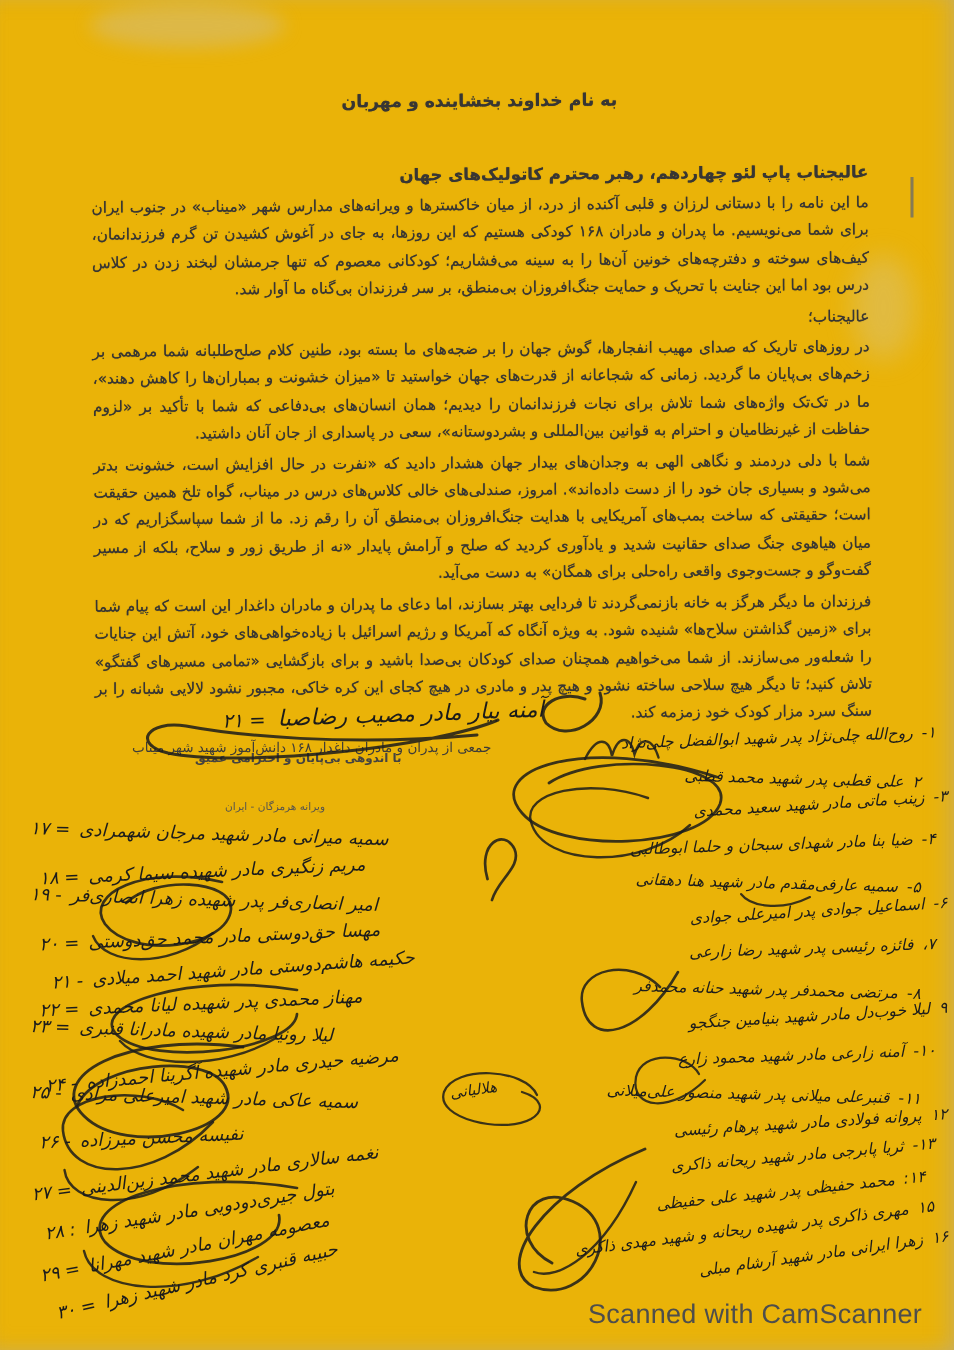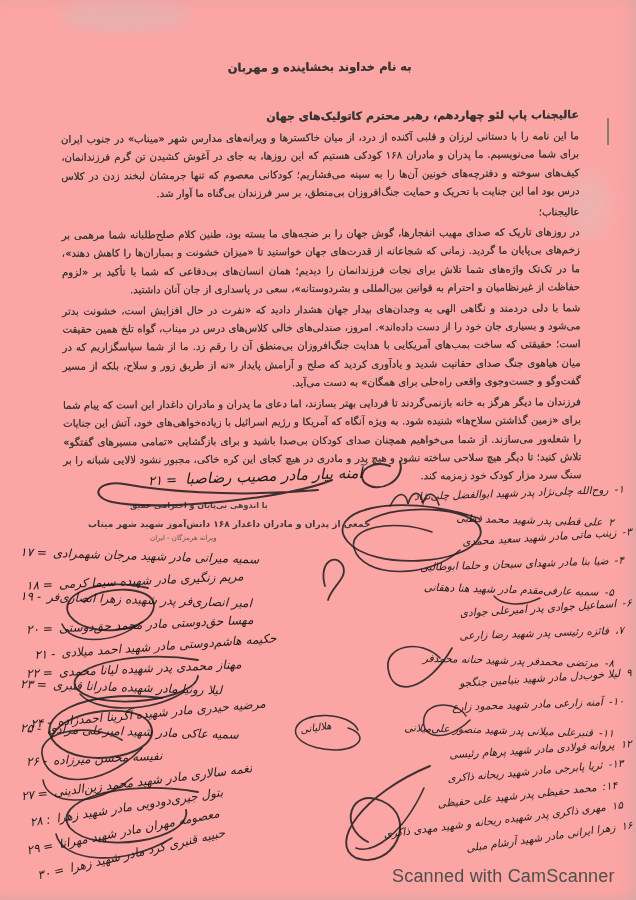--- a/index.html
+++ b/index.html
@@ -1,18 +1,18 @@
 <!DOCTYPE html>
 <html lang="fa"><head>
 <meta charset="utf-8">
 <style>
   html,body{margin:0;padding:0;background:#e8e8e8;}
   .page{
     position:relative;width:636px;height:900px;margin:0 auto;
-    background:#fca5a5;overflow:hidden;
+    background:#eab308;overflow:hidden;
     box-shadow:inset -12px 0 16px -10px rgba(175,172,164,.5),
                inset 0 -10px 14px -10px rgba(175,172,164,.4),
                inset 0 10px 14px -12px rgba(175,172,164,.25);
     font-family:"DejaVu Sans",sans-serif;
   }
   
   .letter{
     position:absolute;top:60px;left:62px;right:56px;
     direction:rtl;color:#383633;
     transform:rotate(-0.4deg);
@@ -24,21 +24,21 @@
   .letter p.vocative{text-align:right;margin:2px 0;}
   
   .hand{font-style:italic;color:#1b1b1b;}
   .note{
     position:absolute;top:466px;left:148px;width:300px;
     display:flex;gap:8px;align-items:baseline;
     font-size:15px;transform:rotate(-2deg);white-space:nowrap;
   }
   .note .num{font-size:13px;}
   .signoff1{position:absolute;top:501px;left:130px;font-size:8px;font-weight:bold;color:#454340;direction:rtl;}
-  .signoff2{position:absolute;top:519px;left:88px;font-size:9px;font-weight:bold;color:#3d3b38;direction:rtl;}
+  .signoff2{position:absolute;top:494px;left:88px;font-size:9px;font-weight:normal;color:#3d3b38;direction:rtl;}
   .signoff3{position:absolute;top:534px;left:150px;font-size:7px;color:#55534f;direction:rtl;}
   
   .sigcol{position:absolute;white-space:nowrap;}
   .sig{display:flex;gap:6px;align-items:baseline;color:#1c1c1c;font-style:italic;}
   .sig .sig-name{direction:rtl;unicode-bidi:isolate;}
   .col-right{top:487px;right:12px;width:305px;}
   .col-right .sig{flex-direction:row-reverse;justify-content:flex-start;font-size:10.5px;line-height:15px;margin-bottom:8.5px;}
   .col-right .sig:nth-child(3n+1){transform:rotate(-2deg);}
   .col-right .sig:nth-child(3n+2){transform:rotate(1.6deg) translateX(-10px);}
   .col-right .sig:nth-child(3n){transform:rotate(-3.5deg) translateX(8px);}

